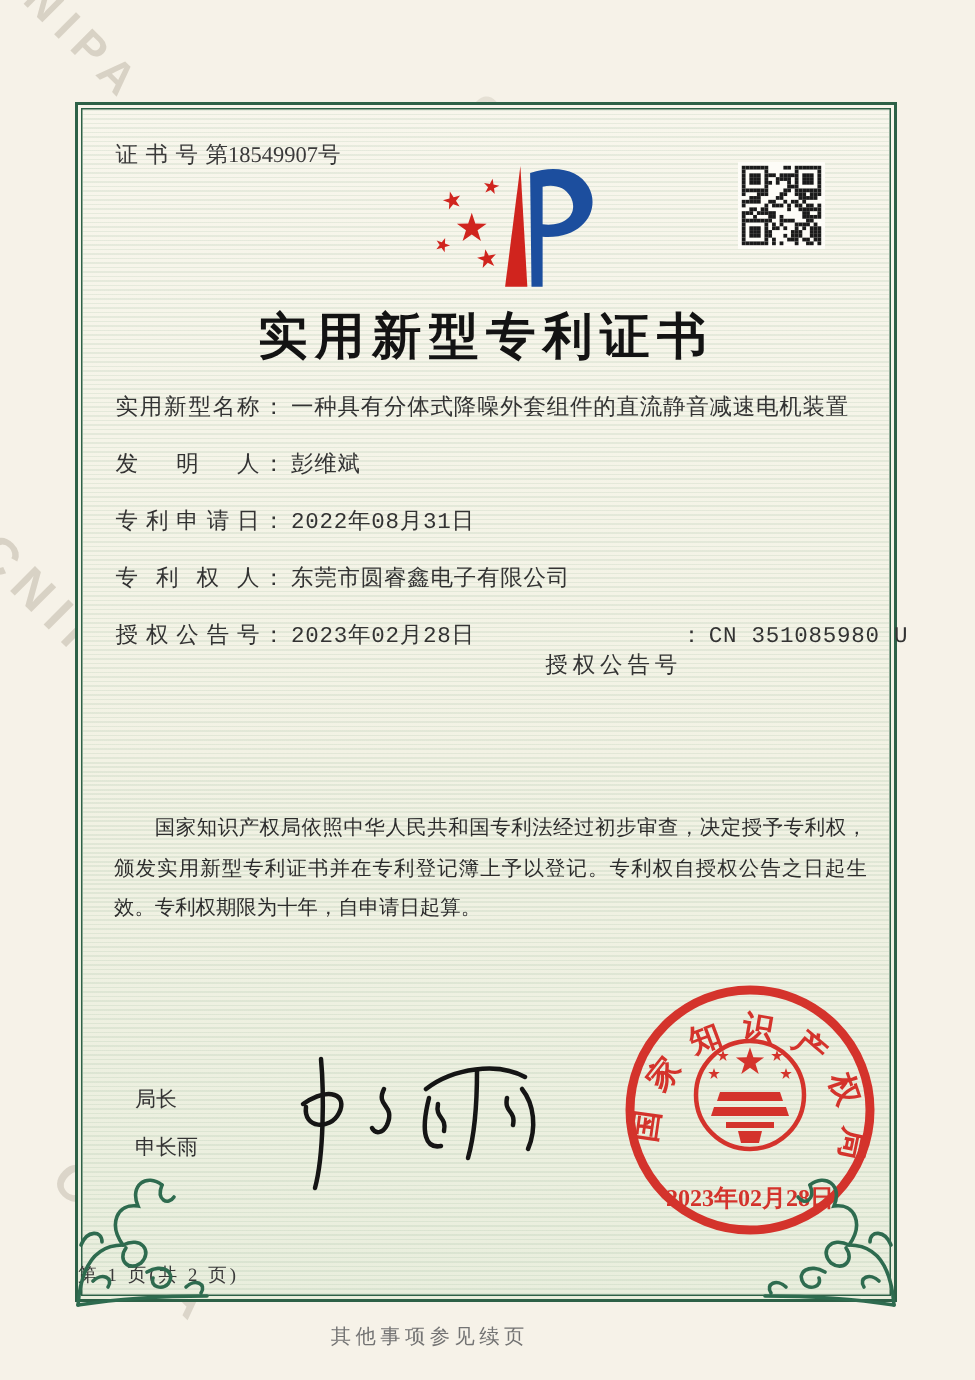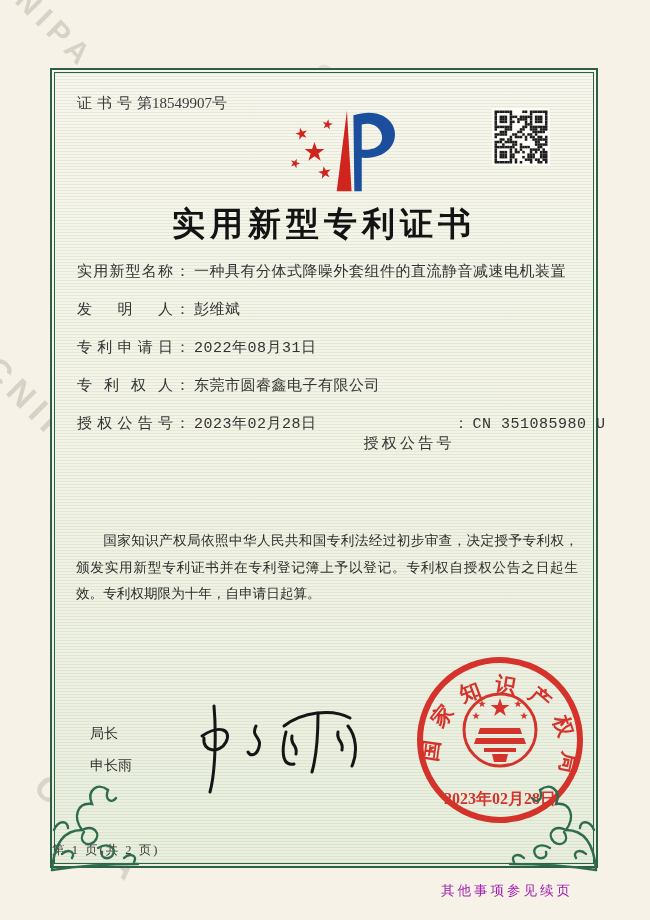--- a/index.html
+++ b/index.html
@@ -44,31 +44,31 @@
     vertical-align:top;
   }
   .colon{margin:0 4px 0 2px;}
   .fvalue{letter-spacing:.5px;}
   .pair2{margin-left:38px;}
   .pair2 .flabel{width:88px;margin-top:20px;}
   .body-text{
     position:absolute;left:24px;top:458px;width:502px;
     font-size:13.6px;line-height:1.95;color:#2c2c2c;text-align:justify;
   }
-  .body-text p{margin:0 0 6px 0;text-indent:2em;}
+  .body-text p{margin:11px 0 6px 0;text-indent:2em;}
   .signer{position:absolute;left:38px;top:648px;font-size:14px;color:#333;line-height:32px;}
   .signature{position:absolute;left:128px;top:622px;width:210px;height:120px;}
   .seal{position:absolute;left:360px;top:582px;width:176px;height:180px;opacity:.92;}
   .page-no{
     position:absolute;left:0;top:772px;width:100%;
     font-size:12.5px;color:#3a3a3a;letter-spacing:2px;
   }
   .footer-note{
-    position:absolute;left:0;top:882px;width:573px;text-align:right;
-    font-size:13.5px;color:#a21caf;letter-spacing:3px;
+    position:absolute;left:0;top:882px;width:573px;text-align:center;
+    font-size:13.5px;color:#737373;letter-spacing:3px;
   }
   .flourish{position:absolute;width:120px;height:120px;z-index:3;pointer-events:none;}
   .flourish.bl{left:-14px;bottom:-14px;}
   .flourish.br{right:-14px;bottom:-14px;transform:scaleX(-1);}
 </style>
 </head>
 <body>
 
 <div class="watermark" style="left:-18px;top:2px;font-size:30px;">CNIPA</div>
 <div class="watermark" style="left:300px;top:92px;font-size:26px;color:rgba(168,158,140,.22);">CNIPA</div>

